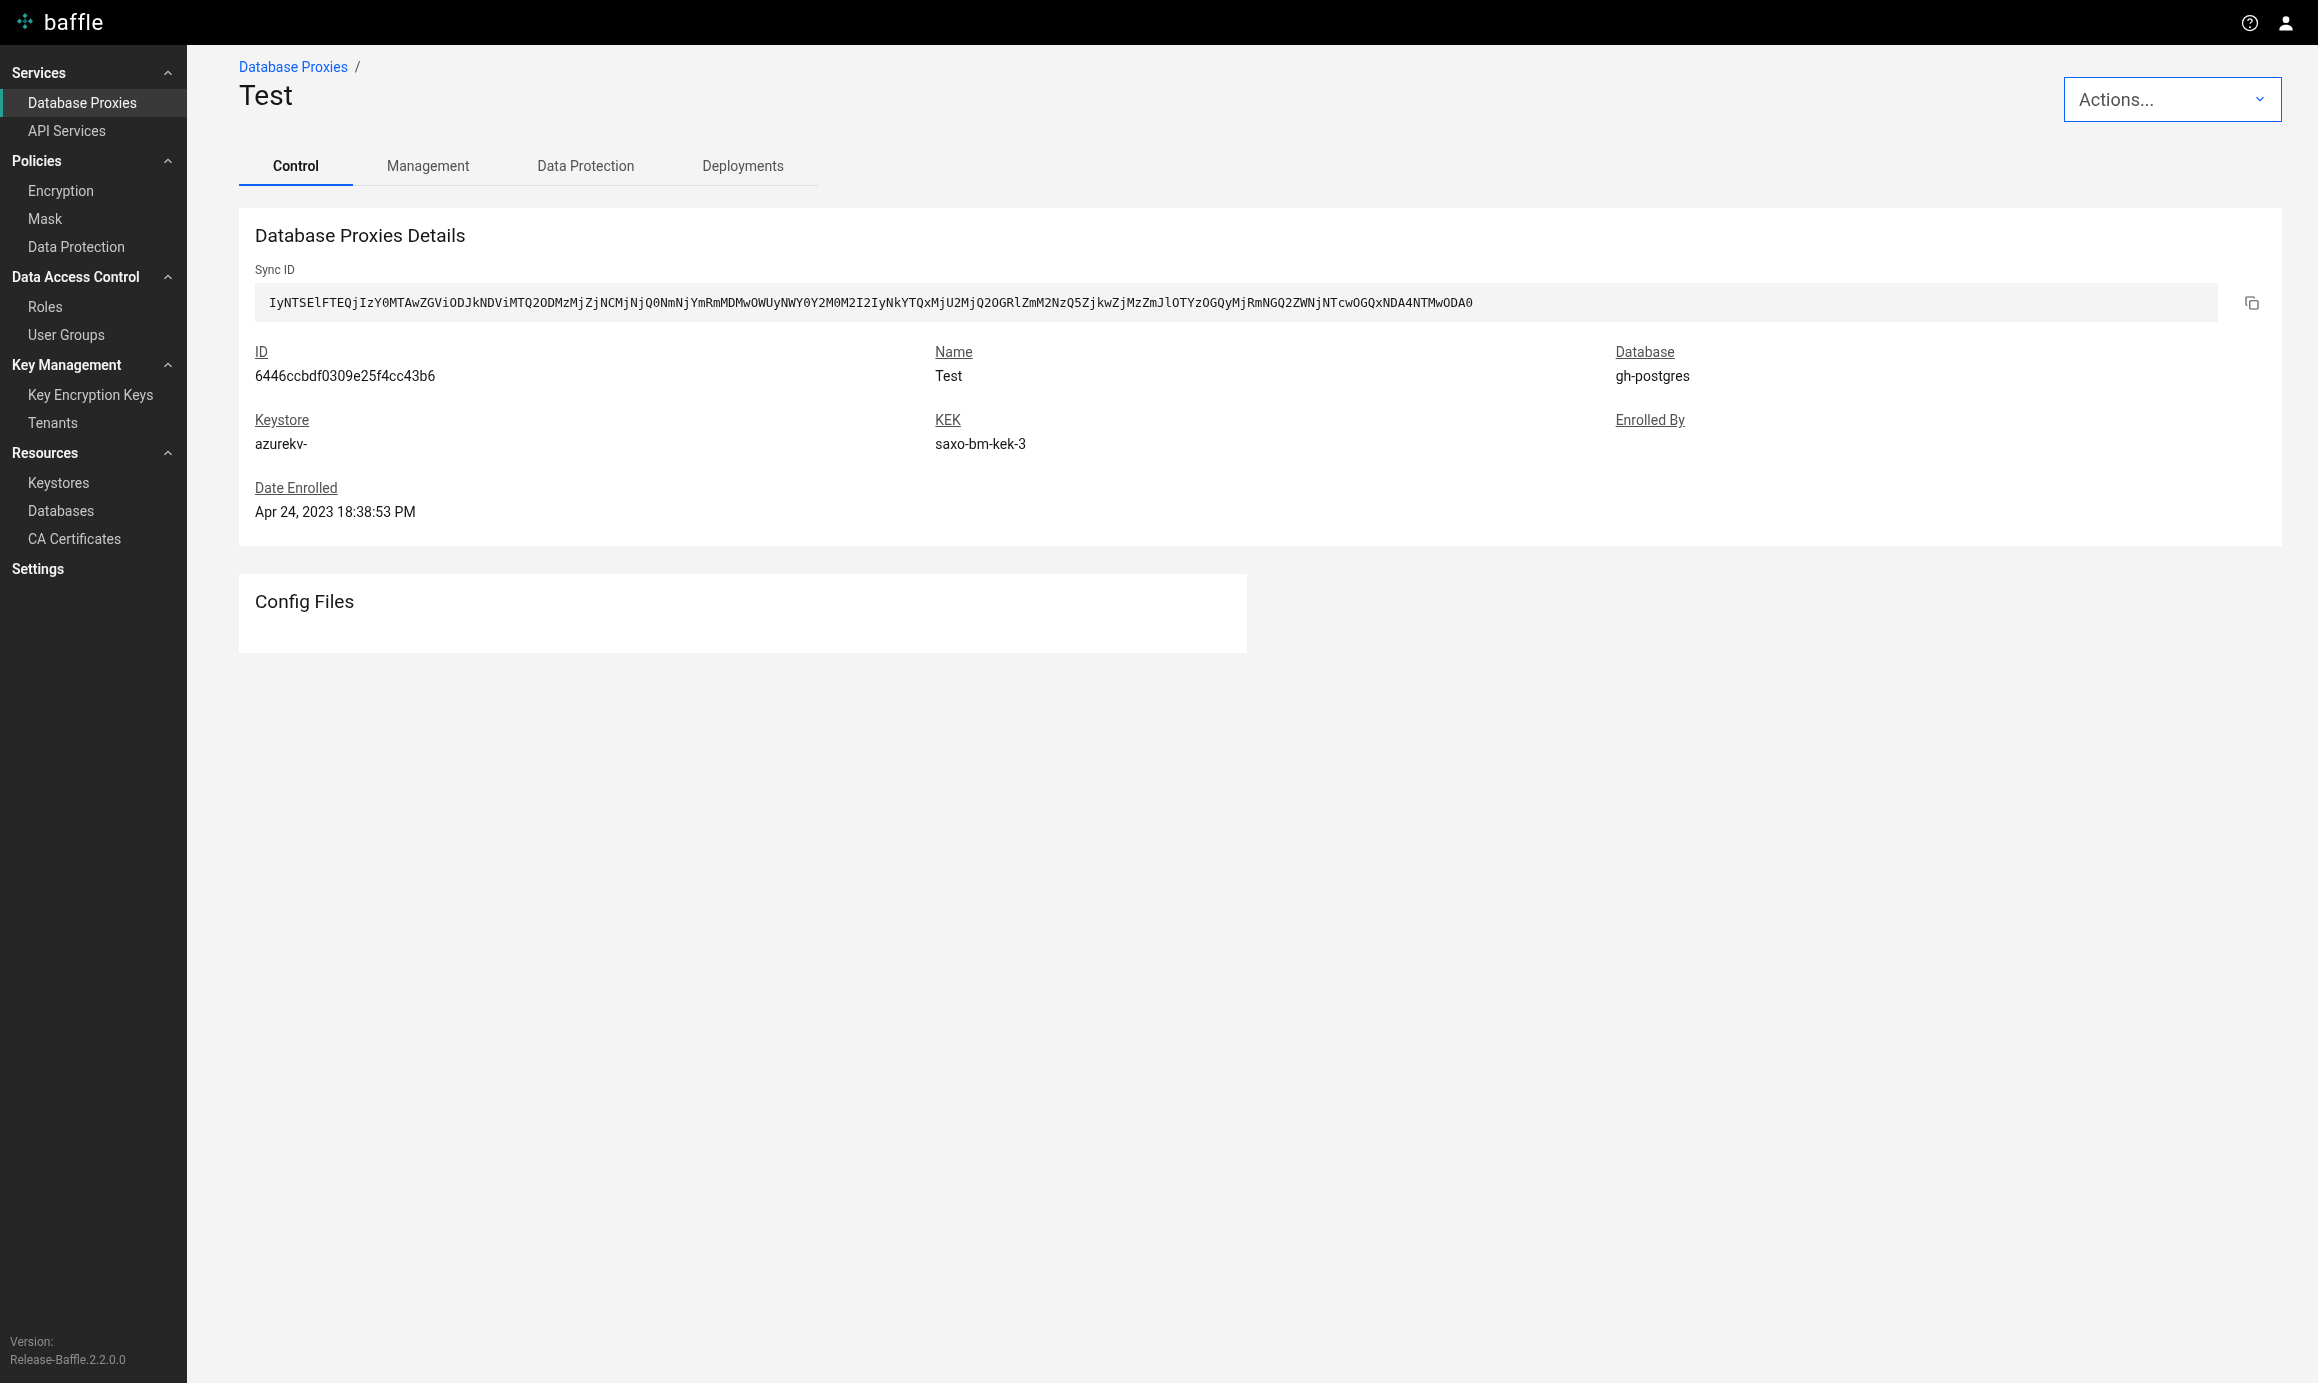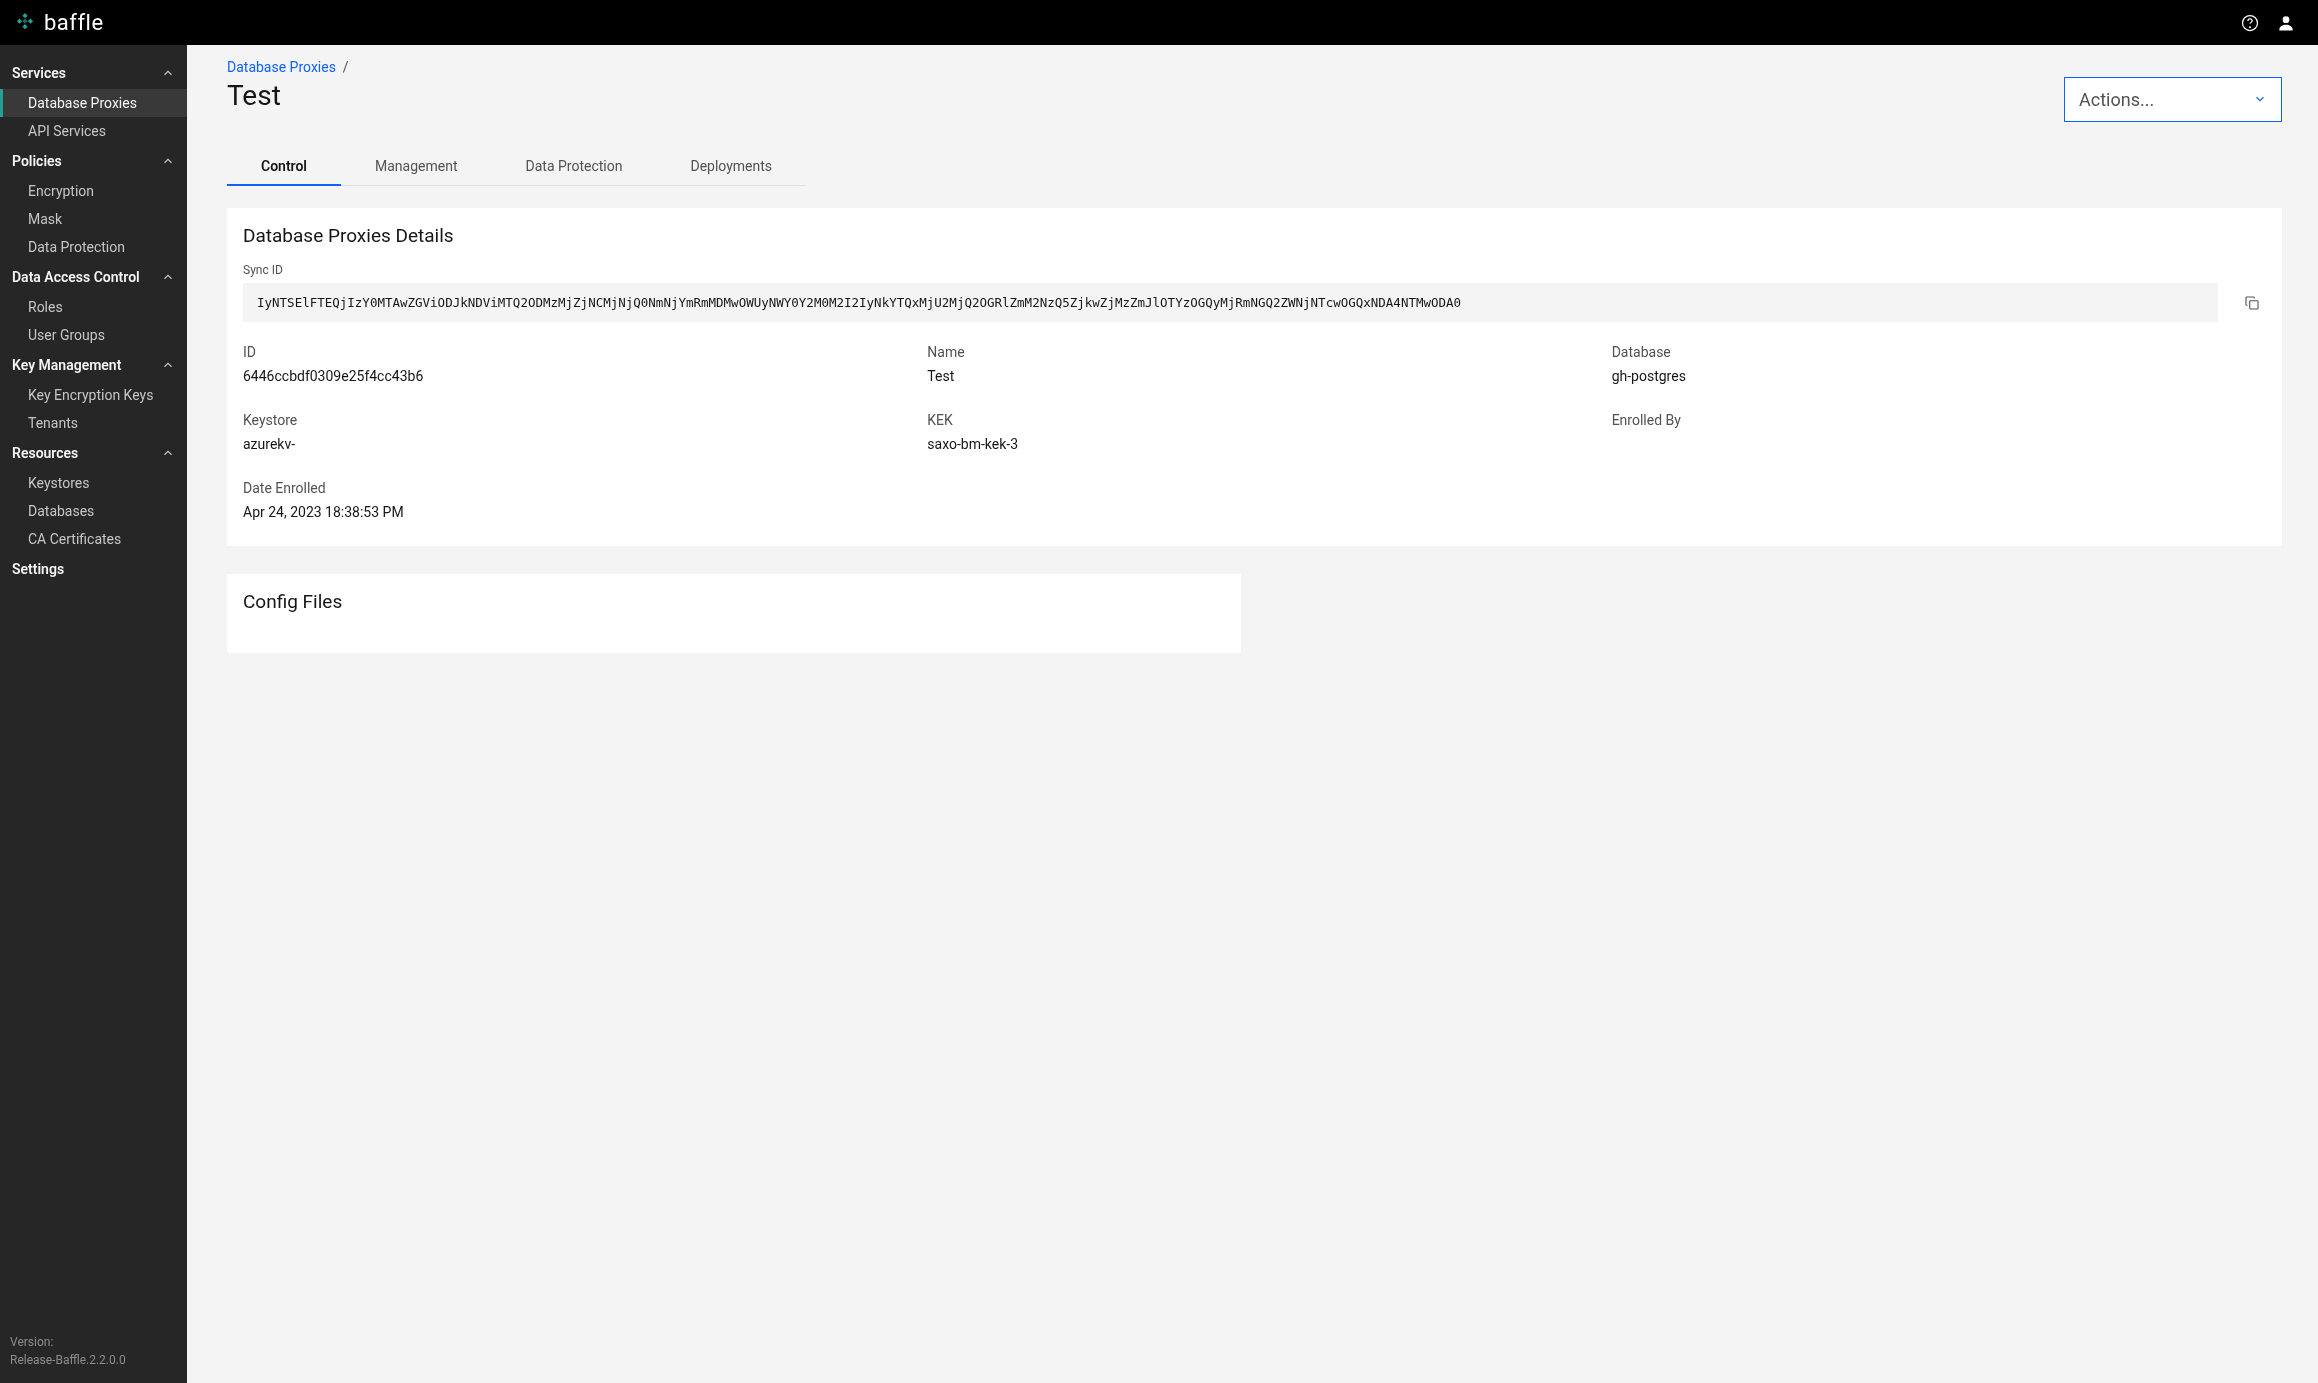--- a/index.html
+++ b/index.html
@@ -86,21 +86,21 @@
     font-size: 12px;
     color: #8d8d8d;
     line-height: 1.5;
   }
 
   
   .main {
     flex: 1;
     background: #f4f4f4;
     overflow-y: auto;
-    padding: 14px 36px 36px 40px;
+    padding: 14px 36px 36px 52px;
     min-width: 0;
   }
 
   .page-top { display: flex; align-items: flex-start; justify-content: space-between; margin-bottom: 26px; }
   .breadcrumbs { font-size: 14px; color: #525252; }
   .breadcrumbs a { color: #0f62fe; text-decoration: none; }
   .page-title { font-size: 28px; font-weight: 400; color: #161616; margin-top: 4px; }
 
   .actions-dropdown {
     margin-top: 18px;
@@ -157,21 +157,21 @@
     width: 28px; display: flex; align-items: center; justify-content: center;
     cursor: pointer; color: #525252;
   }
   .copy-btn svg { width: 18px; height: 18px; fill: none; stroke: currentColor; stroke-width: 1.5; }
 
   .details-grid {
     display: grid;
     grid-template-columns: repeat(3, 1fr);
     gap: 26px 30px;
   }
-  .d-label { font-size: 14px; color: #525252; margin-bottom: 8px; }
+  .d-label { font-size: 14px; color: #525252; margin-bottom: 8px; text-decoration: underline; }
   .d-value { font-size: 14px; color: #161616; min-height: 18px; }
 
   .two-col { display: grid; grid-template-columns: 1fr 1fr; gap: 28px; }
   .card-header-row { display: flex; align-items: center; justify-content: space-between; margin-bottom: 14px; }
   .card-header-row .card-title { margin-bottom: 0; }
   .edit-btn {
     border: 1px solid #0f62fe;
     color: #0f62fe;
     background: #fff;
     padding: 6px 22px;

